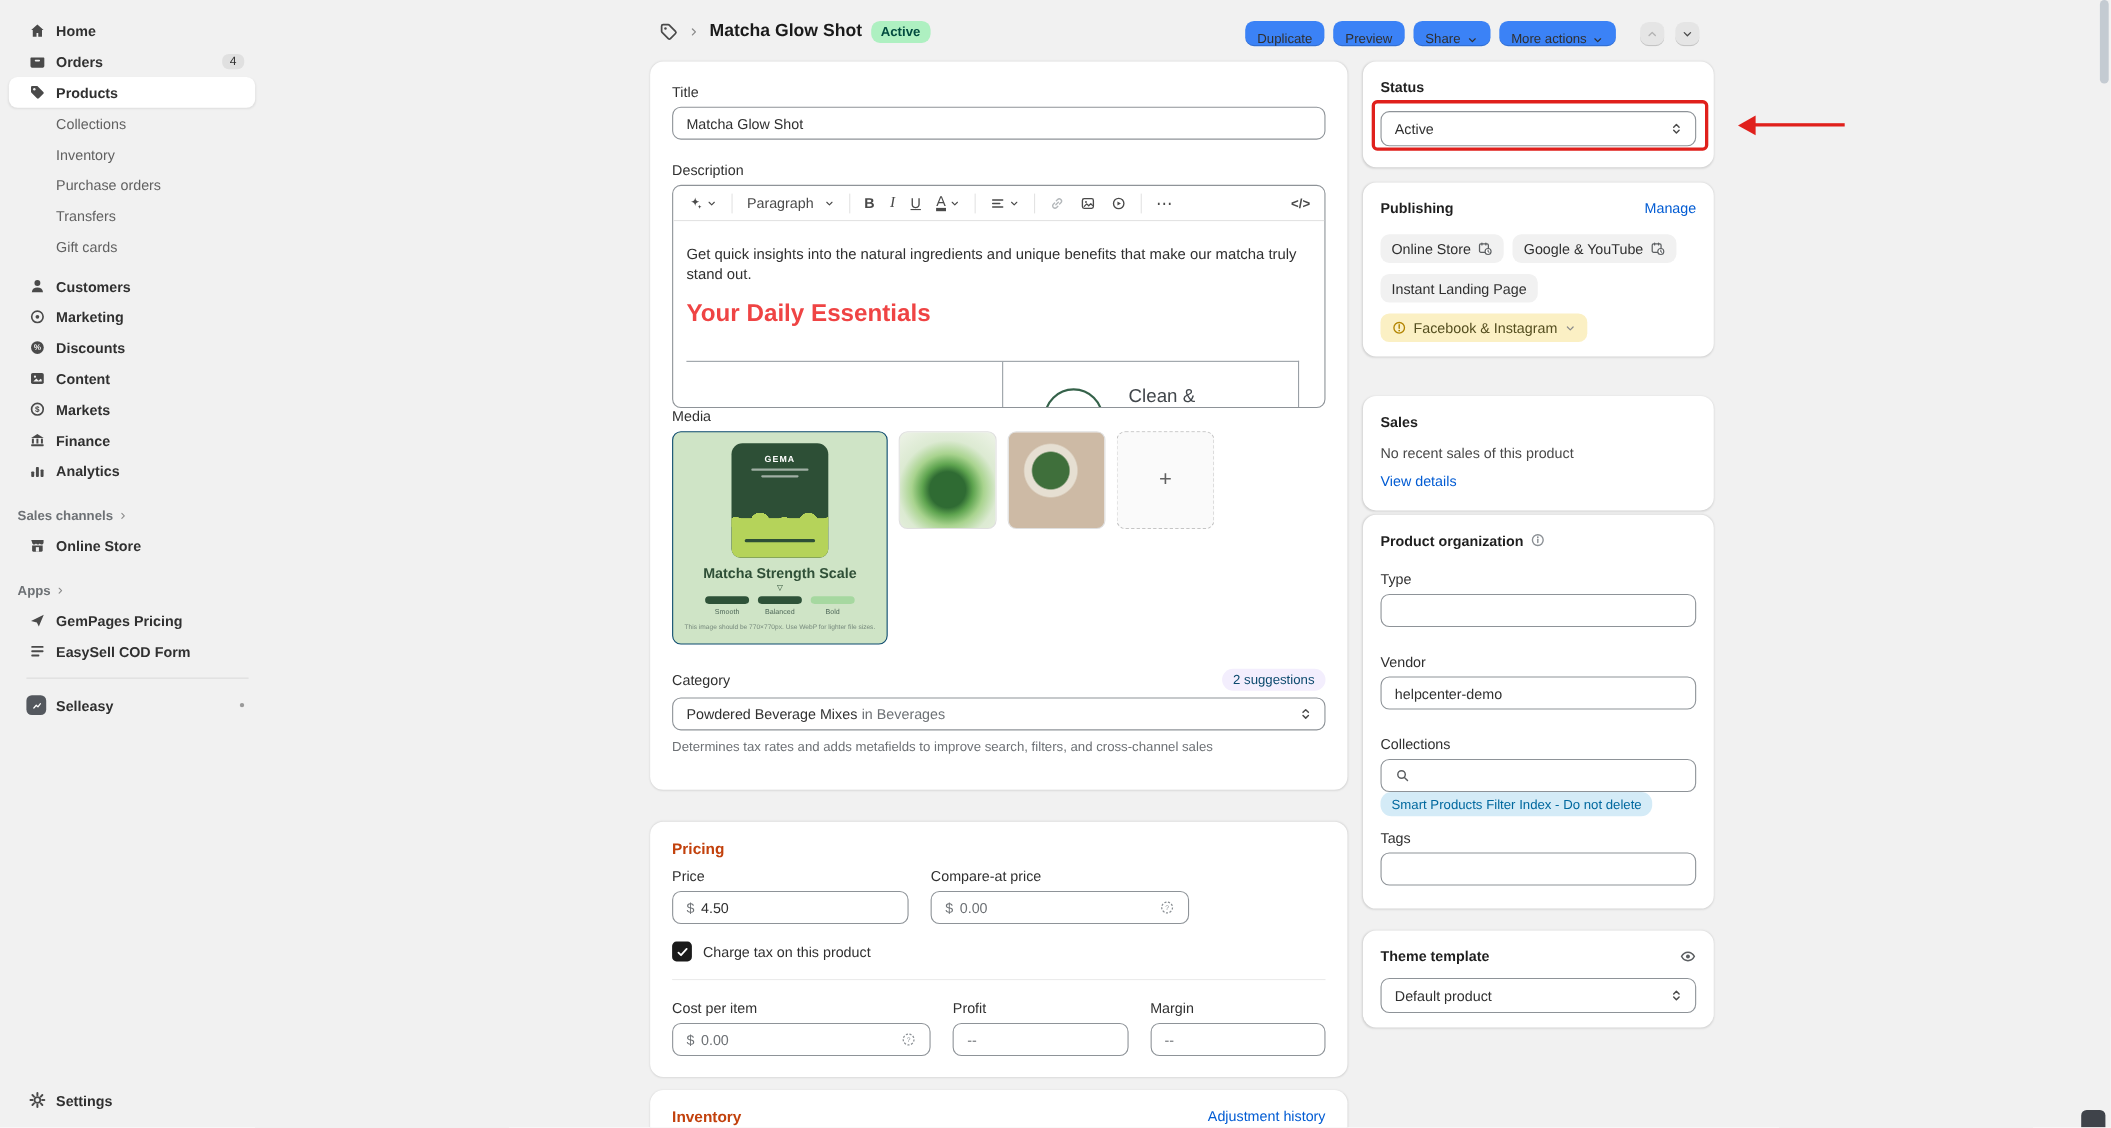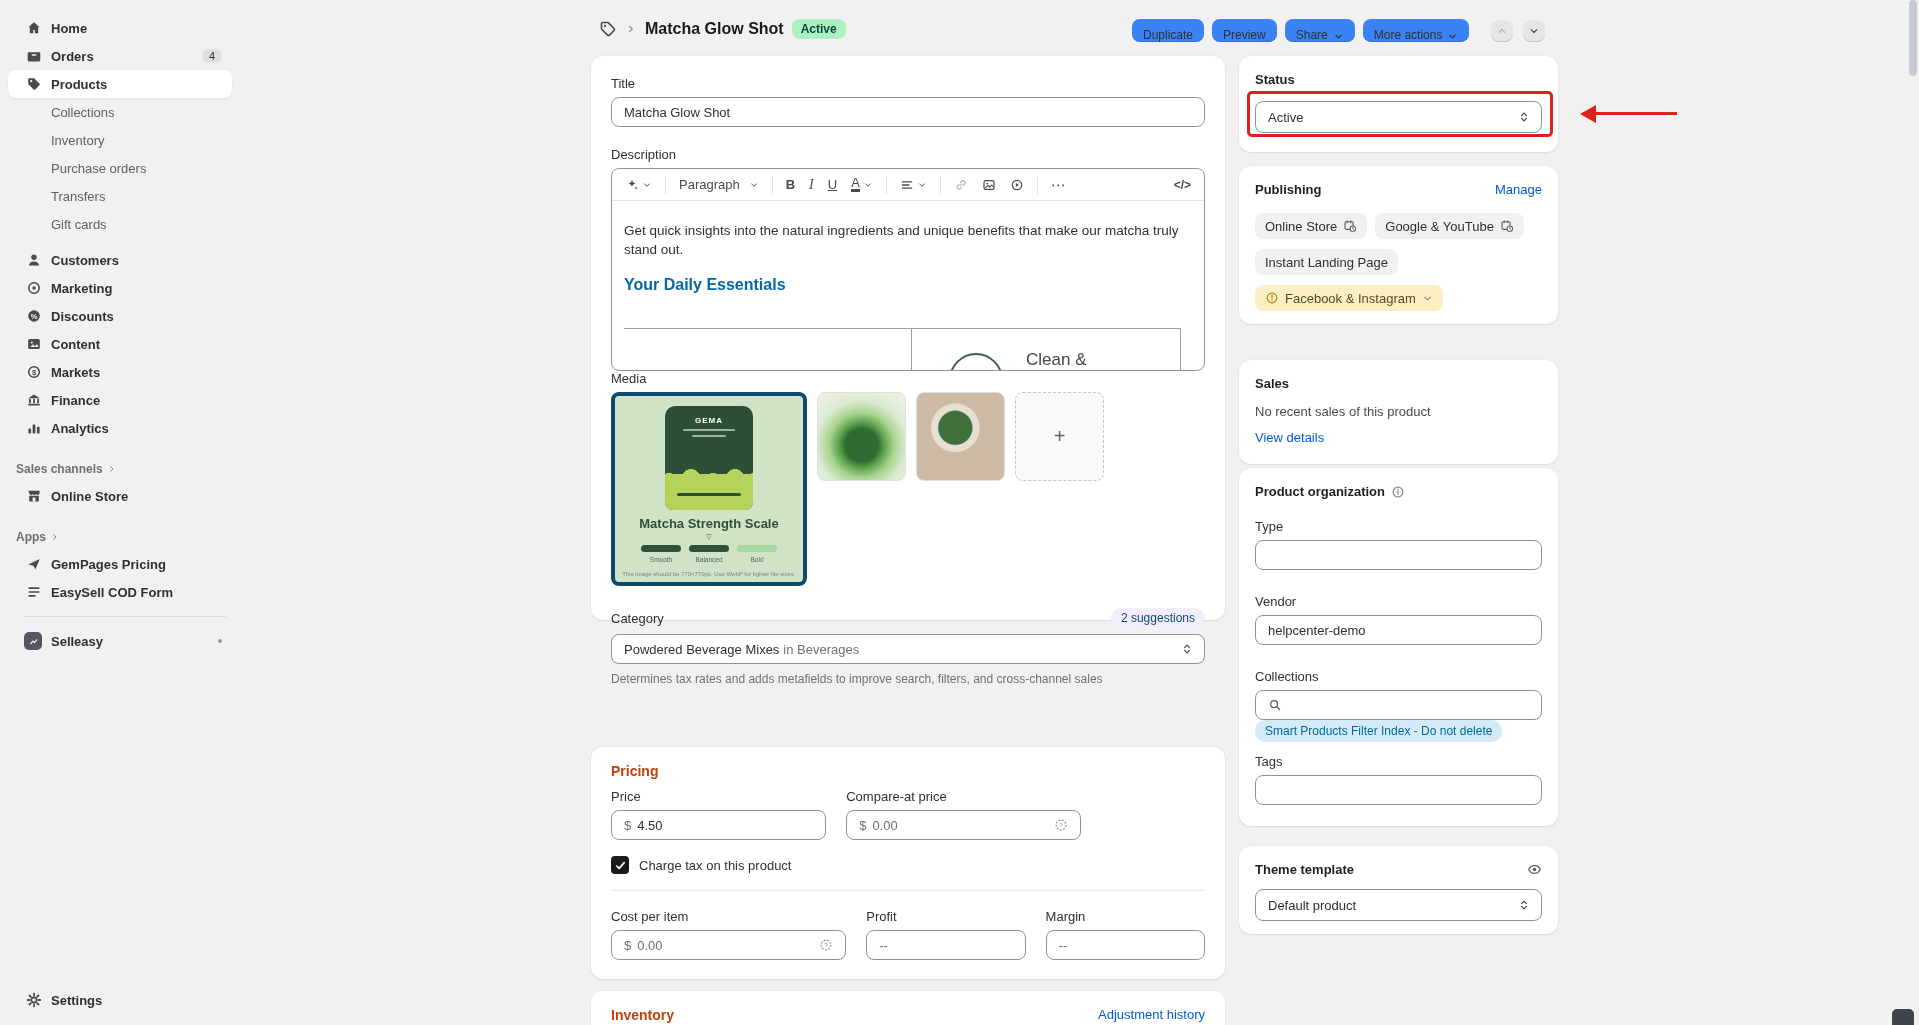--- a/index.html
+++ b/index.html
@@ -53,46 +53,46 @@
   .tf{display:flex;align-items:center;height:30px;border:1px solid #8e9398;border-radius:8px;
       padding:0 12px;background:#fff;gap:6px}
   .tf input{border:none;outline:none;flex:1;min-width:0;font:inherit;color:#303030;background:transparent}
   .tf input::placeholder{color:#6d7175}
   .selbox{display:flex;align-items:center;height:30px;border:1px solid #8e9398;border-radius:8px;
           padding:0 10px 0 12px;background:#fff;cursor:pointer}
   .selbox .grow{flex:1;display:flex;gap:4px;align-items:center}
   .selbox.h32{height:32px}
 
   
-  #card-main{left:591px;top:56px;width:634px;height:564px;padding:20px}
+  #card-main{left:591px;top:56px;width:634px;height:662px;padding:20px}
   .desc-label{margin-top:20px}
   .editor{margin-top:6px;border:1px solid #8e9398;border-radius:8px;overflow:hidden}
   .ed-toolbar{height:32px;display:flex;align-items:center;padding:0 10px;gap:8px;
               border-bottom:1px solid #e3e3e3;color:#4a4a4a}
   .tsep{width:1px;height:18px;background:#e3e3e3;margin:0 2px}
   .tbit{display:flex;align-items:center;gap:3px;cursor:pointer;padding:2px 3px;border-radius:4px}
   .tbold{font-weight:700;font-size:13px}
   .tital{font-family:"Liberation Serif",serif;font-style:italic;font-size:14px}
   .tund{text-decoration:underline;font-size:13px}
   .tcolor{font-size:13px;border-bottom:3px solid #4a4a4a;line-height:12px}
   .tmore{font-size:15px;letter-spacing:1px}
   .tcode{margin-left:auto;font-size:12px;font-weight:700}
   .ed-body{height:169px;padding:20px 12px 0;overflow:hidden;font-size:13.5px;line-height:19px;color:#303030}
   .ed-body p{max-width:555px}
-  .ed-h2{margin-top:16px;font-size:16px;font-weight:700;color:#0369a1}
+  .ed-h2{margin-top:16px;font-size:22px;font-weight:700;color:#ef4444}
   .ed-table{margin-top:34px;position:relative;width:557px;height:45px;
             border-top:1px solid #9aa0a6;border-right:1px solid #9aa0a6}
   .ed-vline{position:absolute;left:287px;top:0;bottom:0;border-left:1px solid #9aa0a6}
   .ed-circle{position:absolute;left:325px;top:24px;width:54px;height:54px;border:2px solid #35624a;
              border-radius:50%}
   .ed-clean{position:absolute;left:402px;top:21px;font-size:17px;color:#41464b}
 
   .media-label{}
   .media-row{display:flex;gap:10px;margin-top:6px}
-  .media-lg{width:196px;height:194px;border:4px solid #0c4a6e;border-radius:8px;background:#cfe4c6;
+  .media-lg{width:196px;height:194px;border:1px solid #0c4a6e;border-radius:8px;background:#cfe4c6;
             position:relative;overflow:hidden;cursor:pointer}
   .pouch{position:absolute;left:50%;top:10px;transform:translateX(-50%);width:88px;height:104px;
          border-radius:10px 10px 8px 8px;background:#2d4f36;overflow:hidden}
   .pouch-brand{margin-top:10px;text-align:center;color:#fff;font-size:8px;font-weight:700;letter-spacing:1px}
   .pline{height:2px;background:rgba(255,255,255,.55);margin:4px auto 0;border-radius:2px}
   .pouch-bot{position:absolute;left:0;right:0;bottom:0;height:36px;background:#b5d35a}
   .pouch-bot:before{content:"";position:absolute;top:-6px;left:-6px;right:-6px;height:14px;
       background:radial-gradient(circle 9px at 10px 14px,#b5d35a 98%,transparent),
                  radial-gradient(circle 9px at 32px 10px,#b5d35a 98%,transparent),
                  radial-gradient(circle 9px at 54px 14px,#b5d35a 98%,transparent),
@@ -145,21 +145,21 @@
   .pill{height:26px;display:flex;align-items:center;gap:6px;background:#f1f1f1;border-radius:8px;
         padding:0 10px;cursor:pointer}
   .pill.warn{background:#fbf0c4;color:#544e1f}
   .sales-msg{margin-top:13px;color:#4a4a4a}
   .sales-link{display:inline-block;margin-top:11px}
   .fgroup{margin-top:24px}
   .fgroup.first{margin-top:20px}
   .badge-info{display:inline-flex;align-items:center;background:#d4ebf7;color:#00689e;
               font-size:12px;padding:4px 10px;border-radius:10px;cursor:pointer}
   .tags-group{margin-top:12px}
-  .org-title-row{display:flex;align-items:center;gap:6px}
+  .org-title-row{display:flex;gap:6px}
   .theme-sel{margin-top:12px}
 
   
   .anno-box{position:absolute;left:1247px;top:91px;width:306px;height:46px;border:3px solid #e0201c;
             border-radius:5px;z-index:20;pointer-events:none}
   .anno-line{position:absolute;left:1595px;top:112px;width:82px;height:3px;background:#e0201c;z-index:20}
   .anno-head{position:absolute;left:1580px;top:105px;width:0;height:0;border:9px solid transparent;
              border-right:16px solid #e0201c;border-left:0;z-index:20}
 
   

